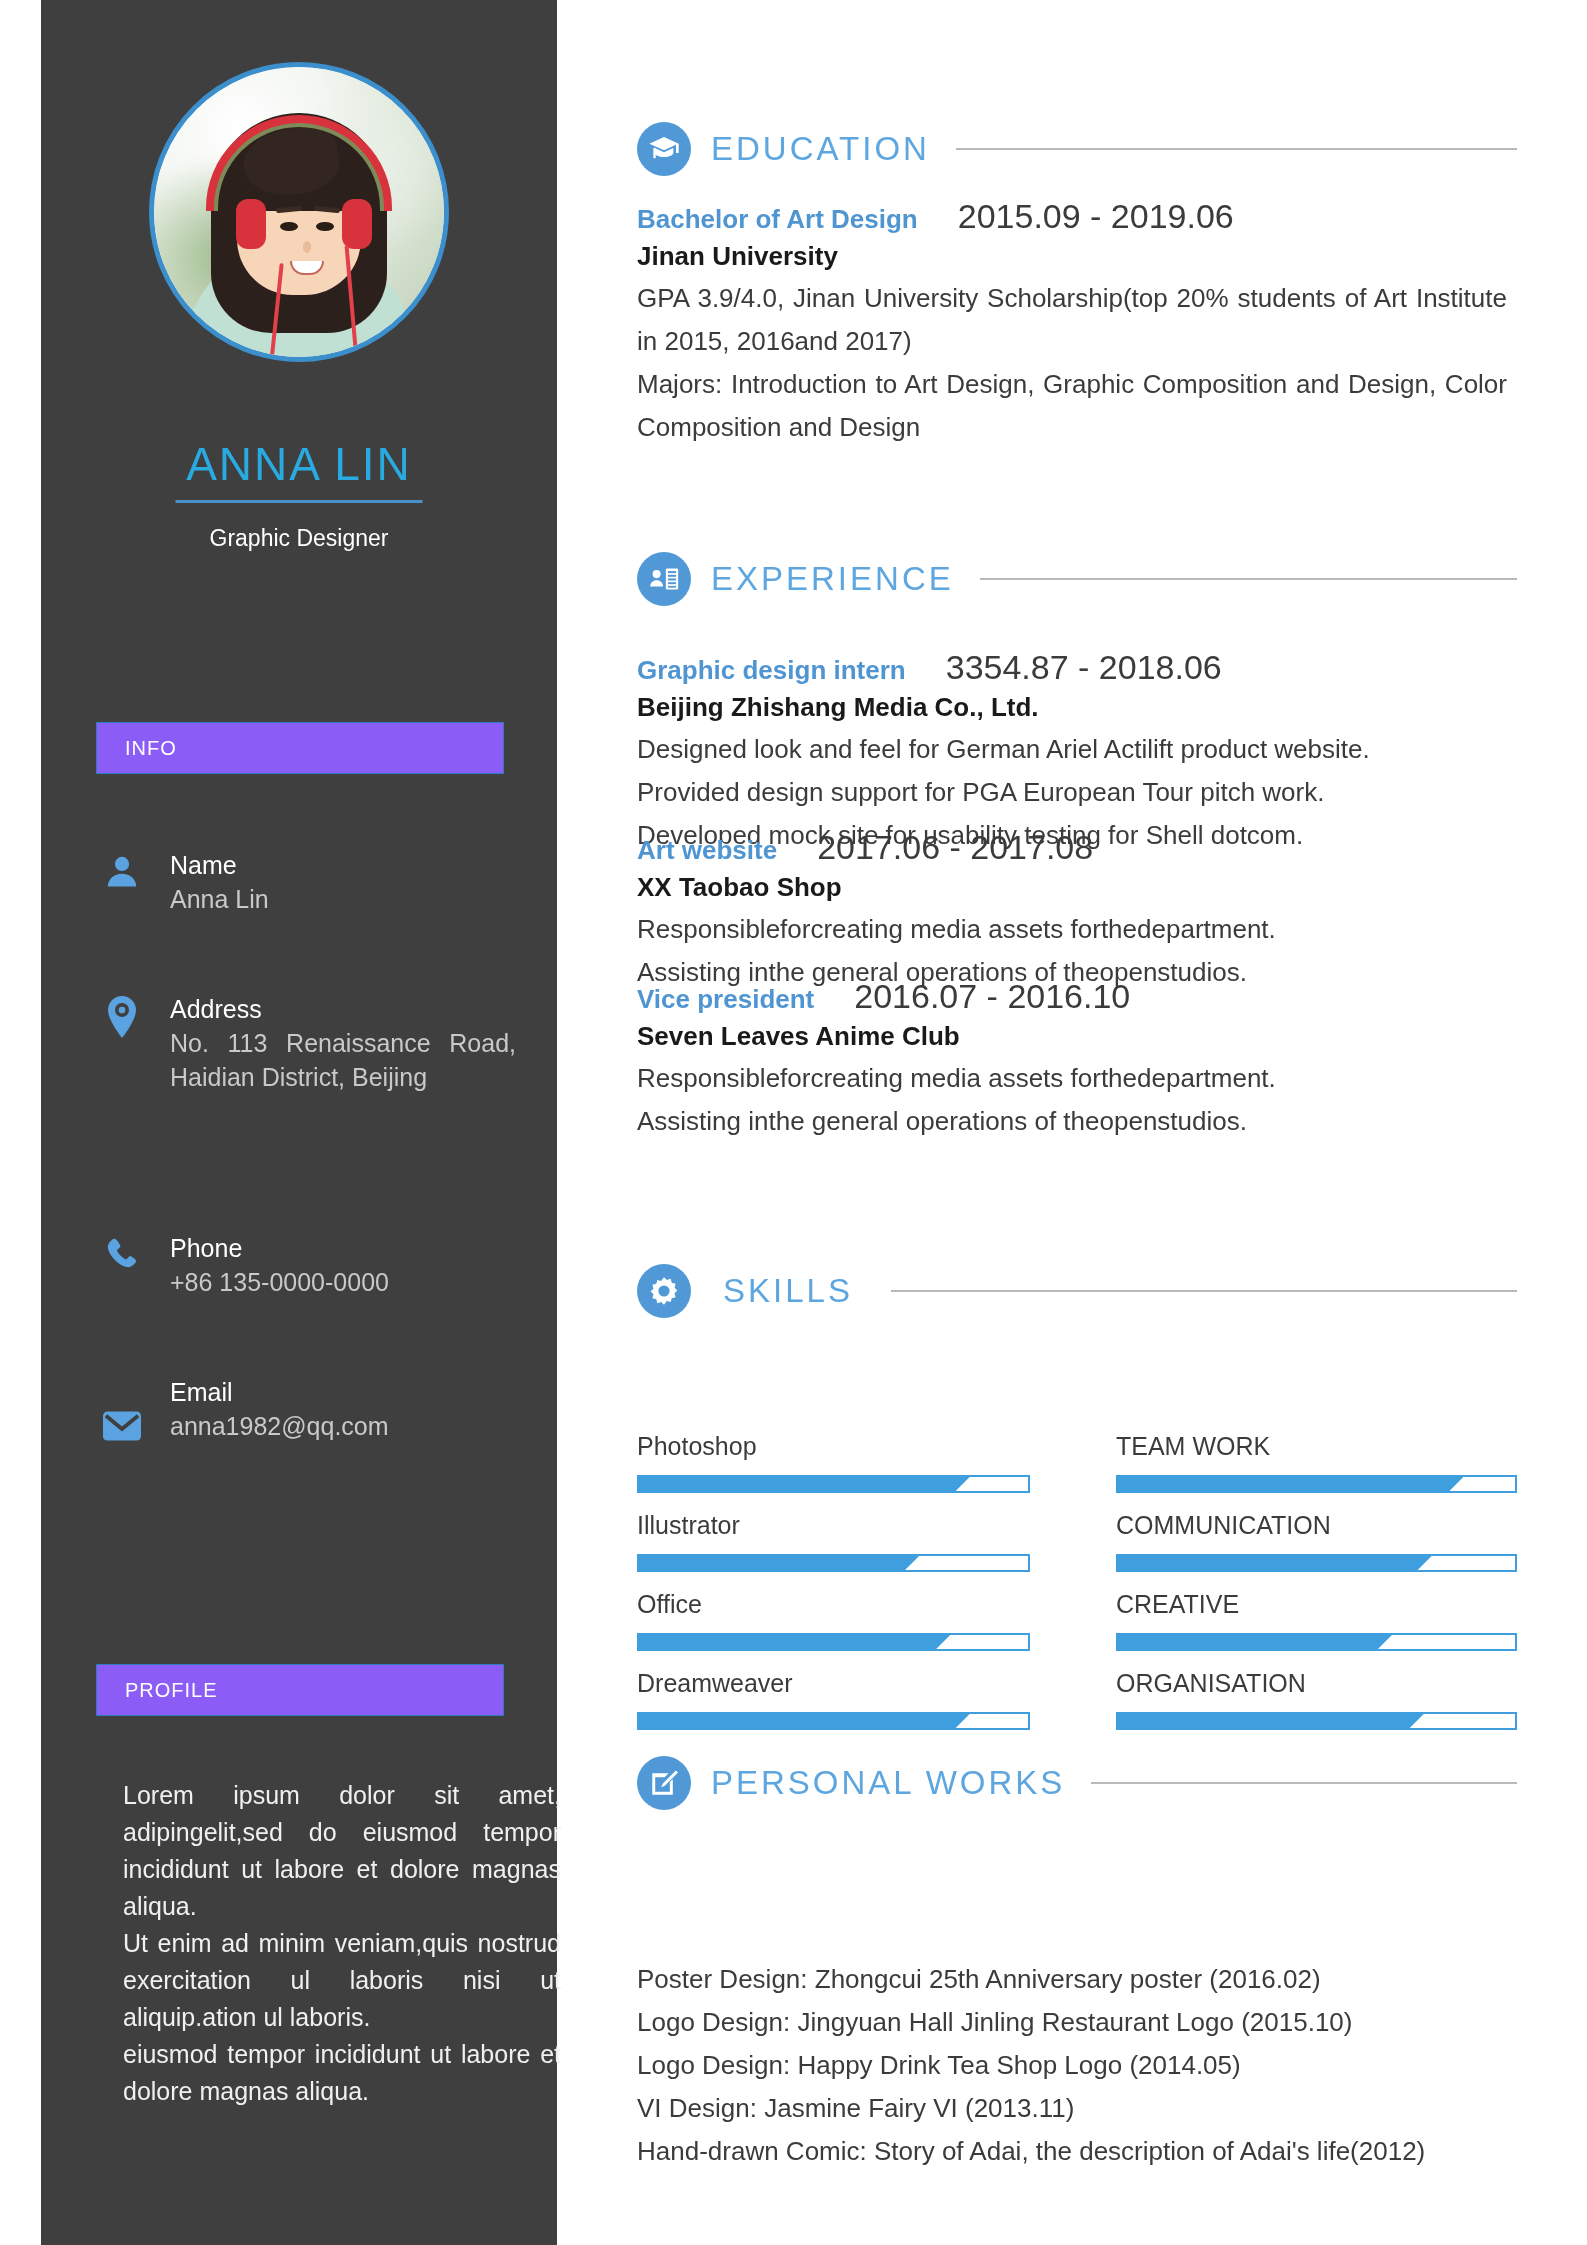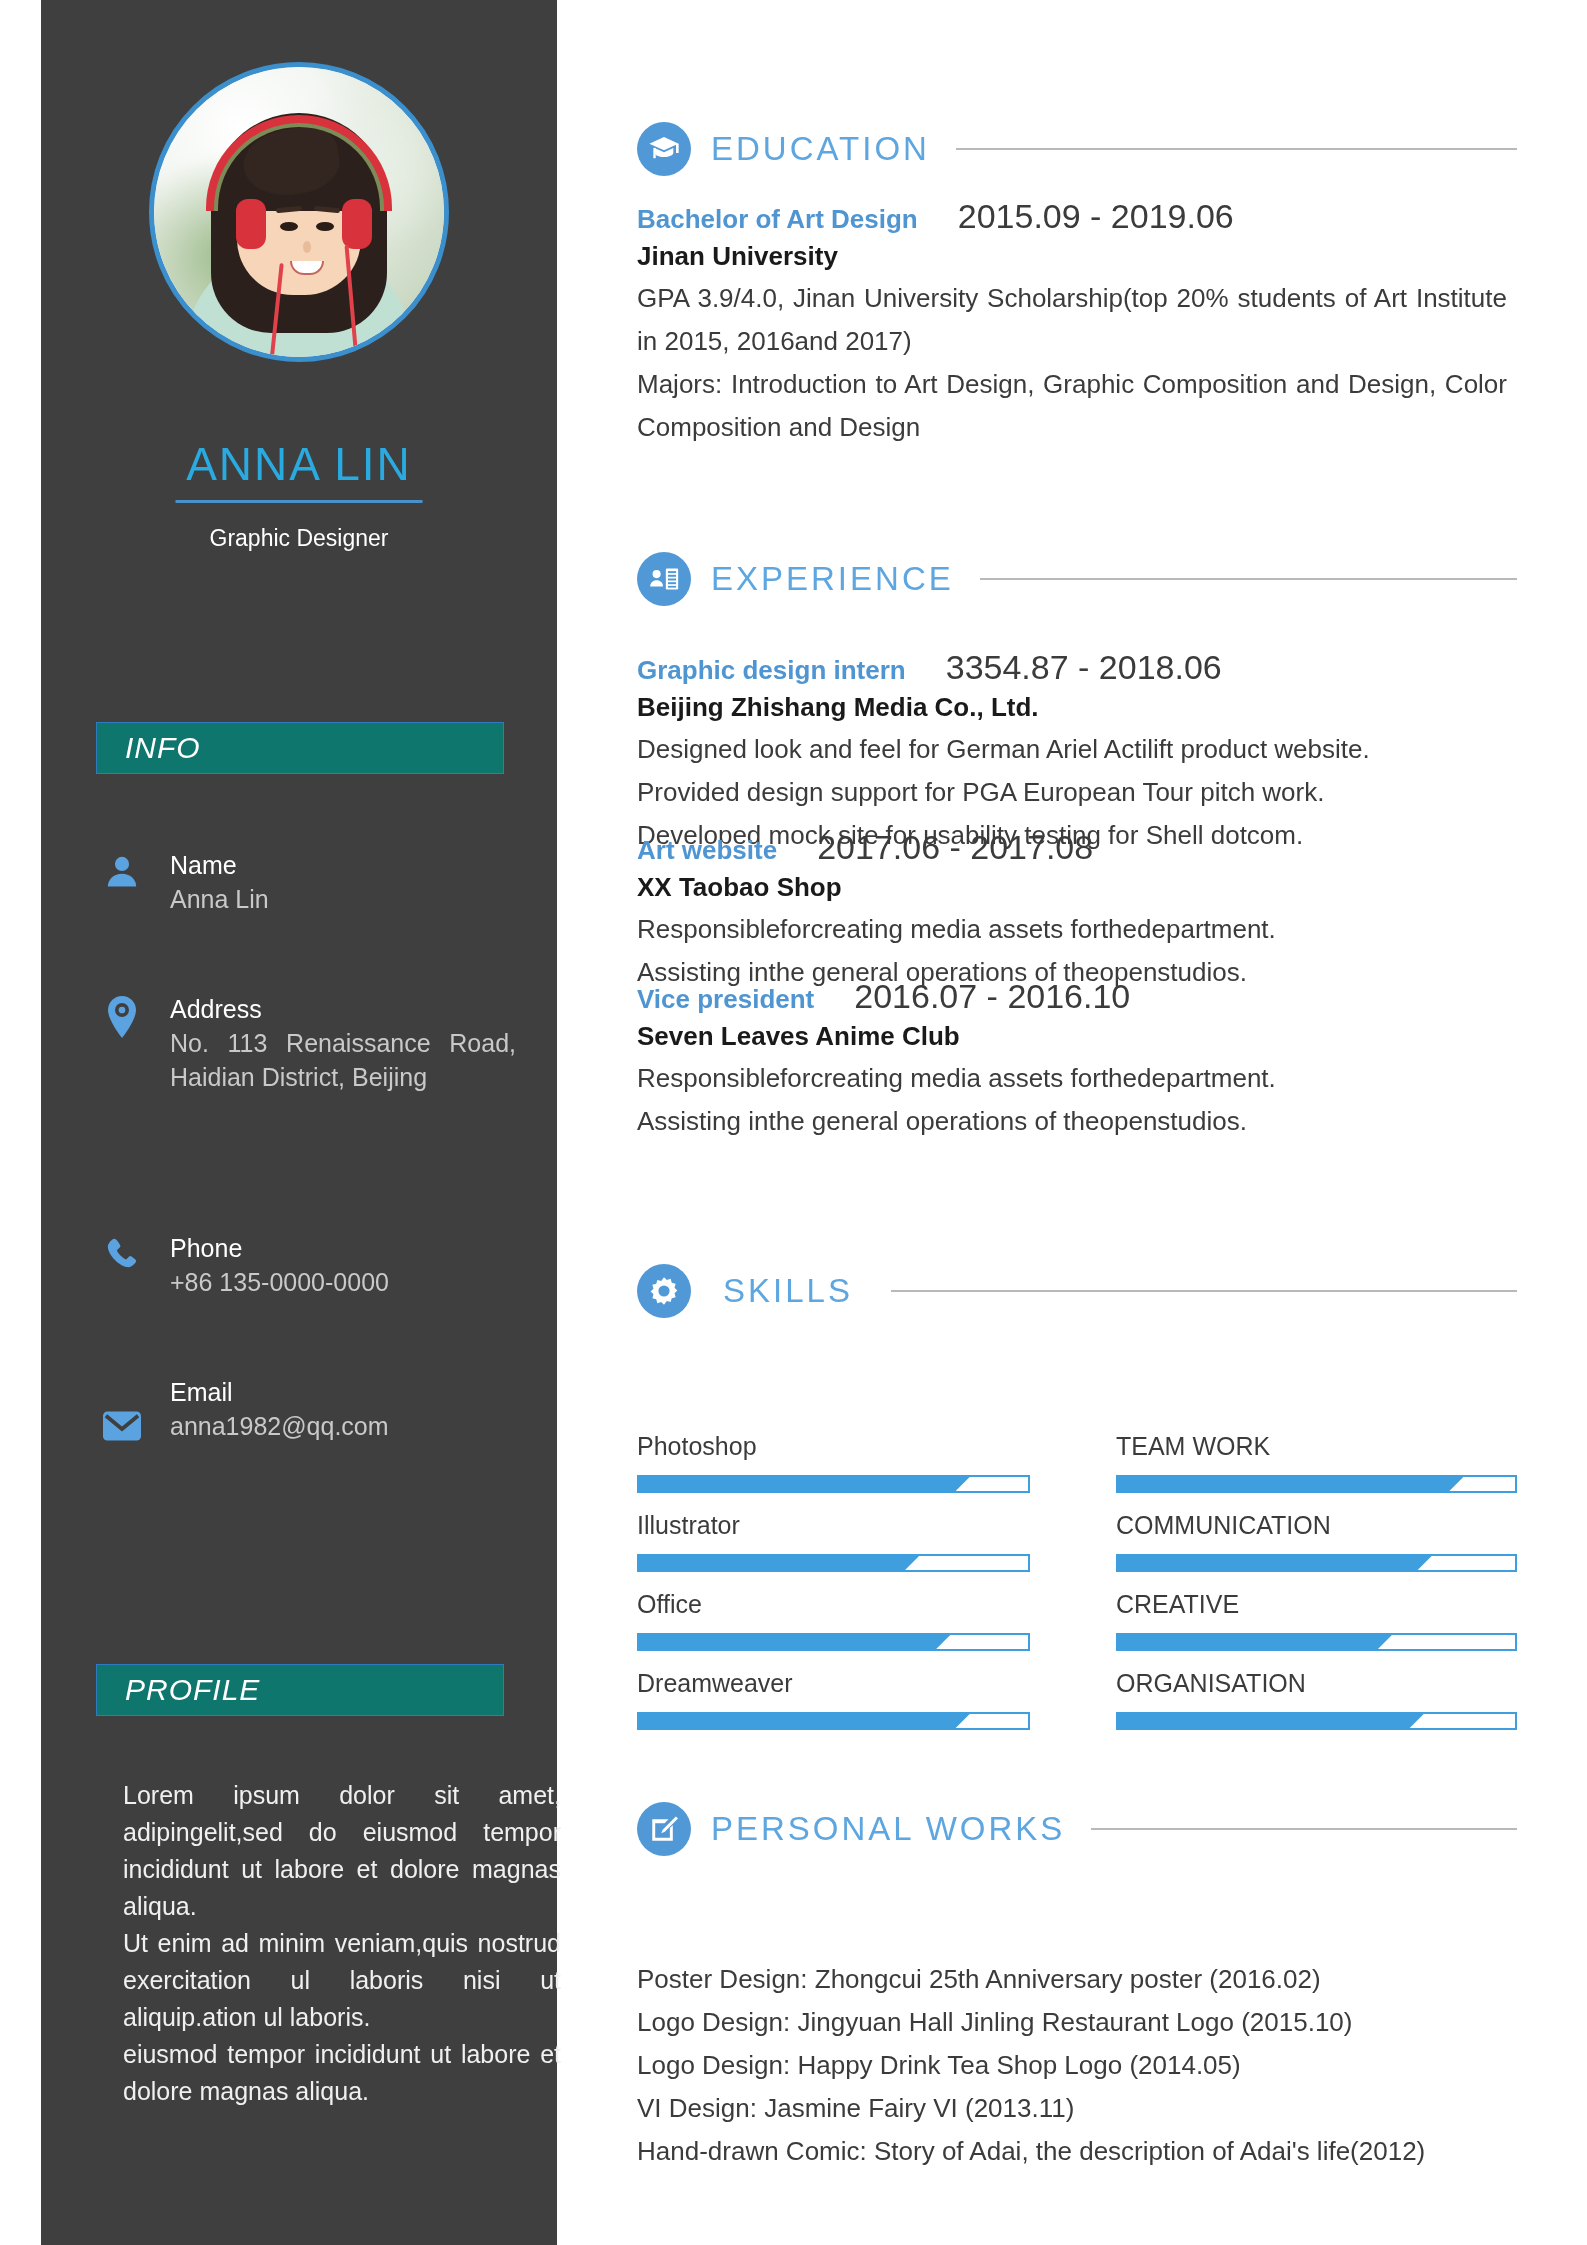--- a/index.html
+++ b/index.html
@@ -123,29 +123,28 @@
     text-align: center;
     color: #ffffff;
     font-size: 23px;
   }
 
   .side-heading {
     position: absolute;
     left: 55px;
     width: 408px;
     height: 52px;
-    background: #0f766e;
+    background: #8b5cf6;
     border: 1px solid #2f7bbf;
     color: #ffffff;
-    font-size: 30px;
+    font-size: 20px;
     letter-spacing: 1px;
     display: flex;
     align-items: center;
     padding-left: 28px;
-    font-style: italic;
   }
   .side-heading.info { top: 722px; }
   .side-heading.profile { top: 1664px; }
 
   .info-row {
     position: absolute;
     left: 55px;
     width: 420px;
     display: flex;
     gap: 22px;
@@ -221,21 +220,21 @@
   .sec-rule {
     flex: 1;
     height: 2px;
     background: #b9b9b9;
     margin-left: 6px;
   }
 
   .head-education { top: 98px; margin-top: 24px; }
   .head-experience { top: 552px; }
   .head-skills { top: 1264px; gap: 32px; }
-  .head-works { top: 1802px; }
+  .head-works { top: 1756px; }
 
   .entry { position: absolute; left: 0; width: 870px; }
   .entry-top {
     display: flex;
     align-items: baseline;
     gap: 40px;
     margin-bottom: 5px;
   }
   .entry-role {
     color: #4f95d1;

